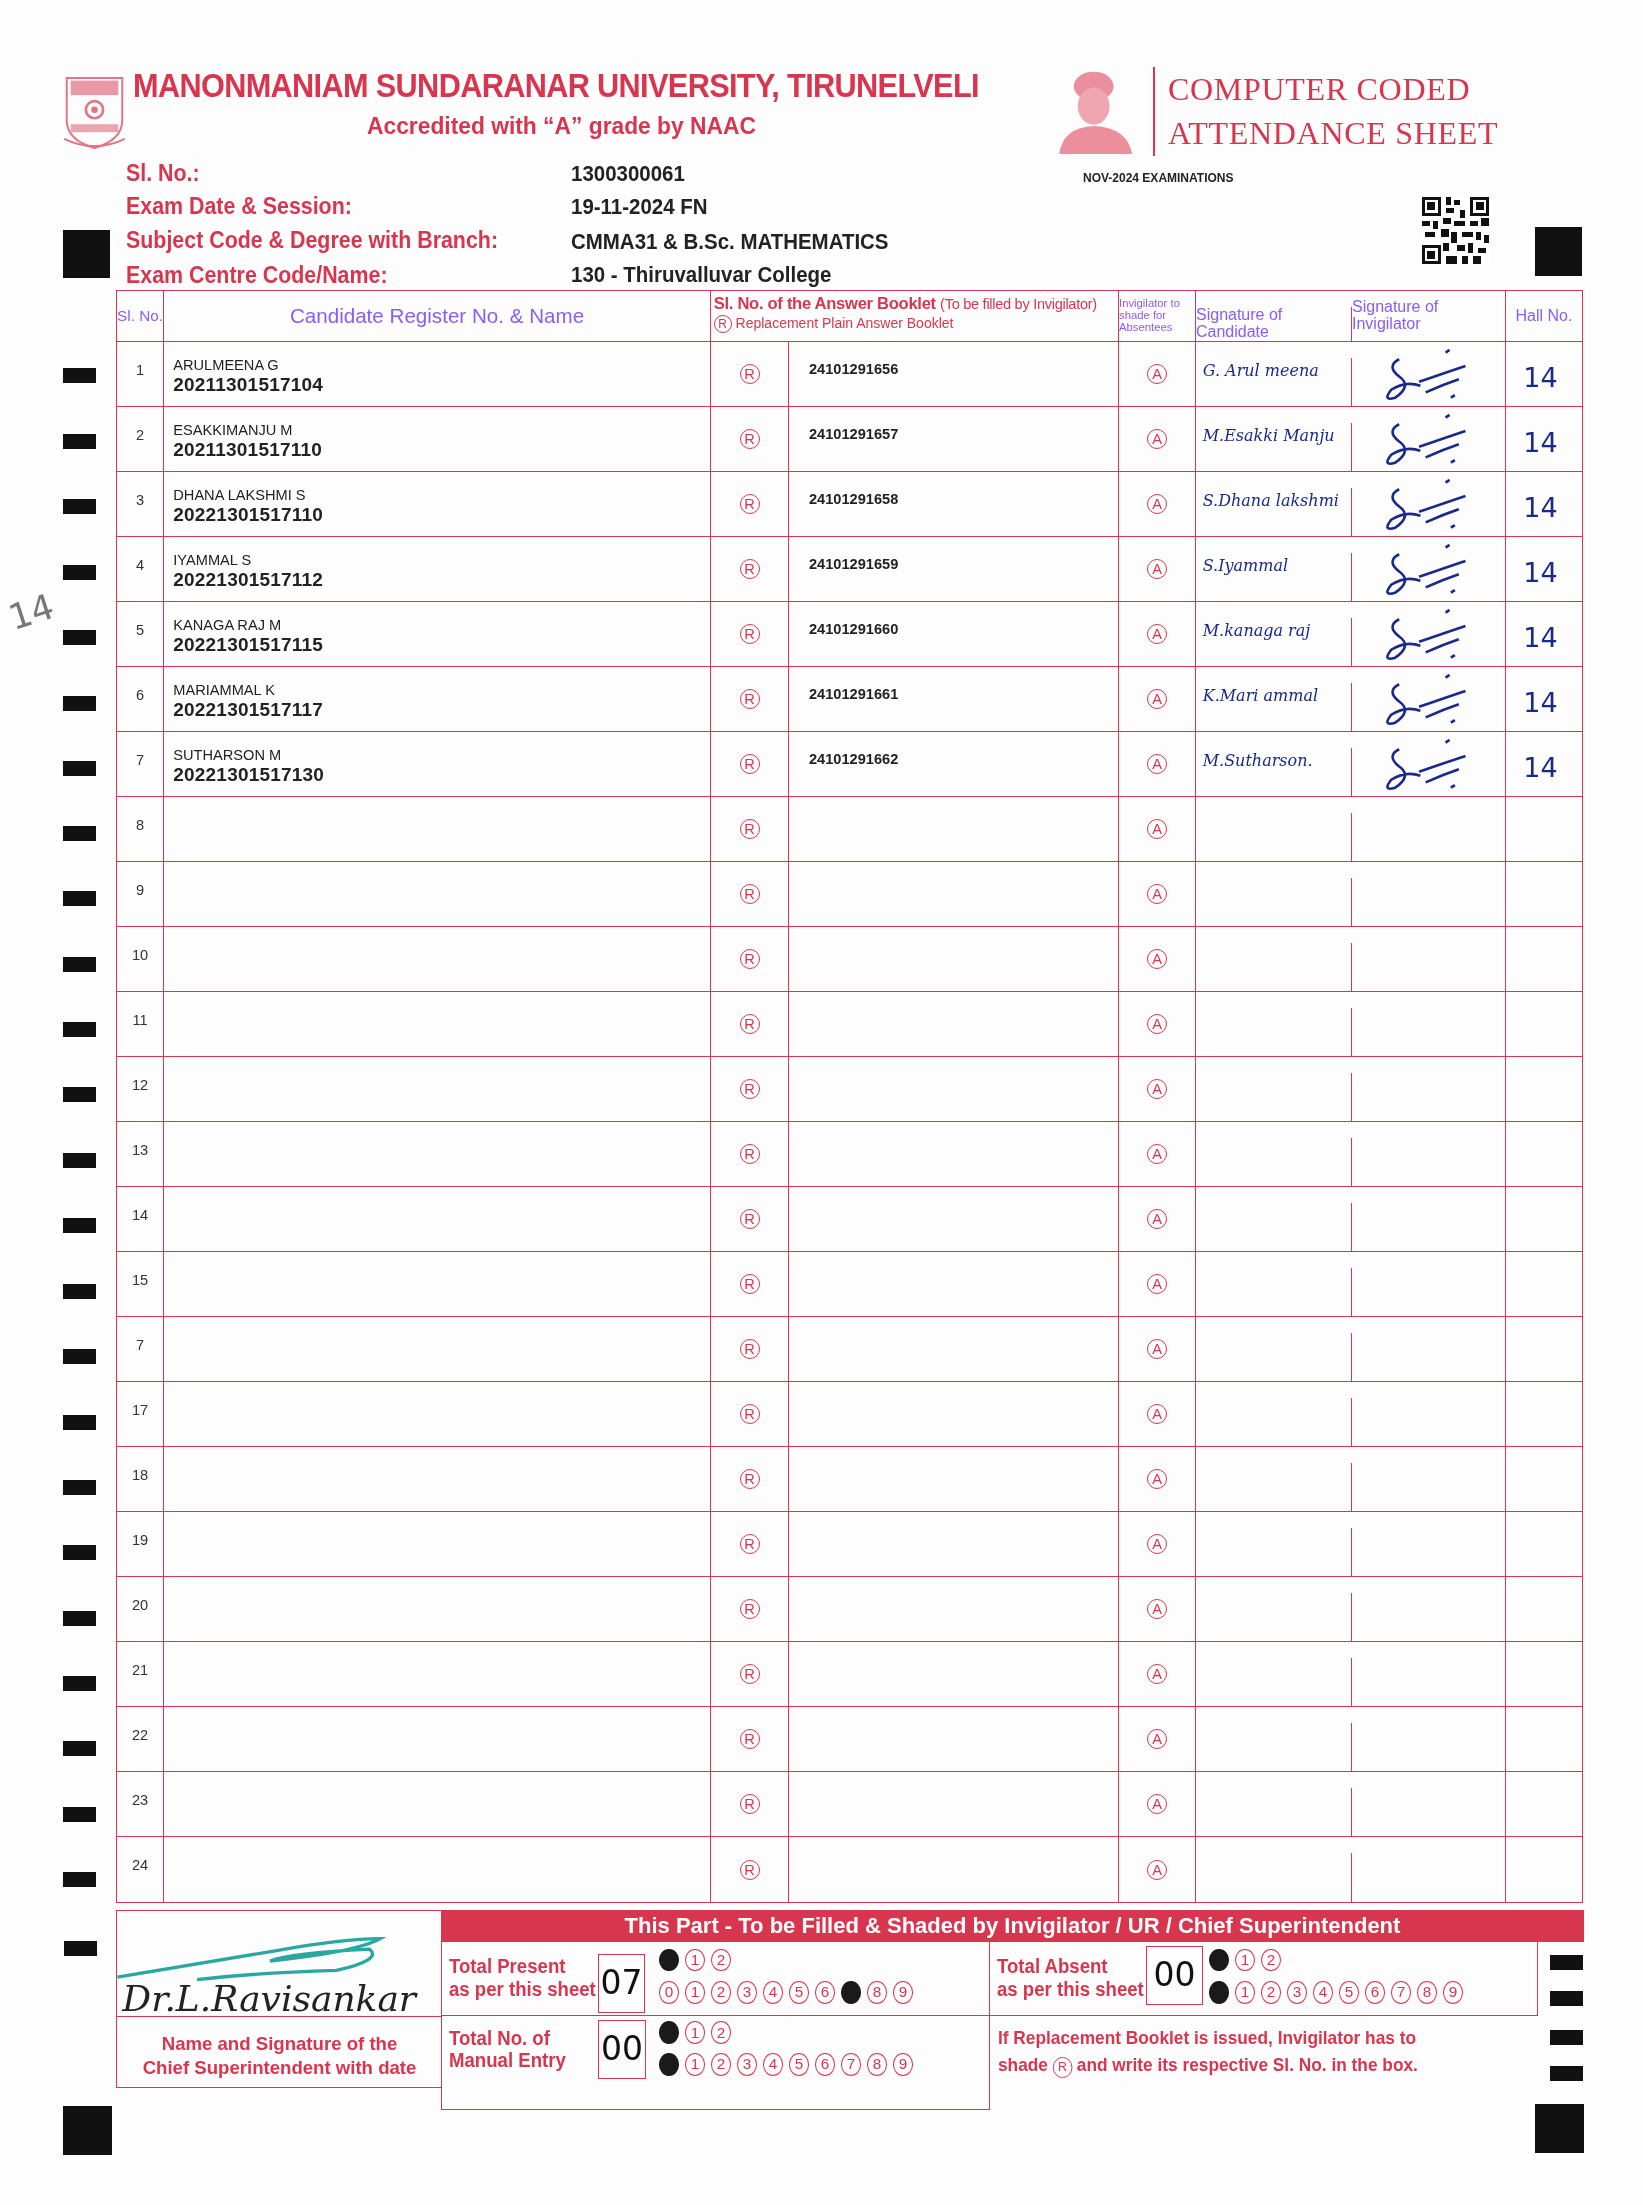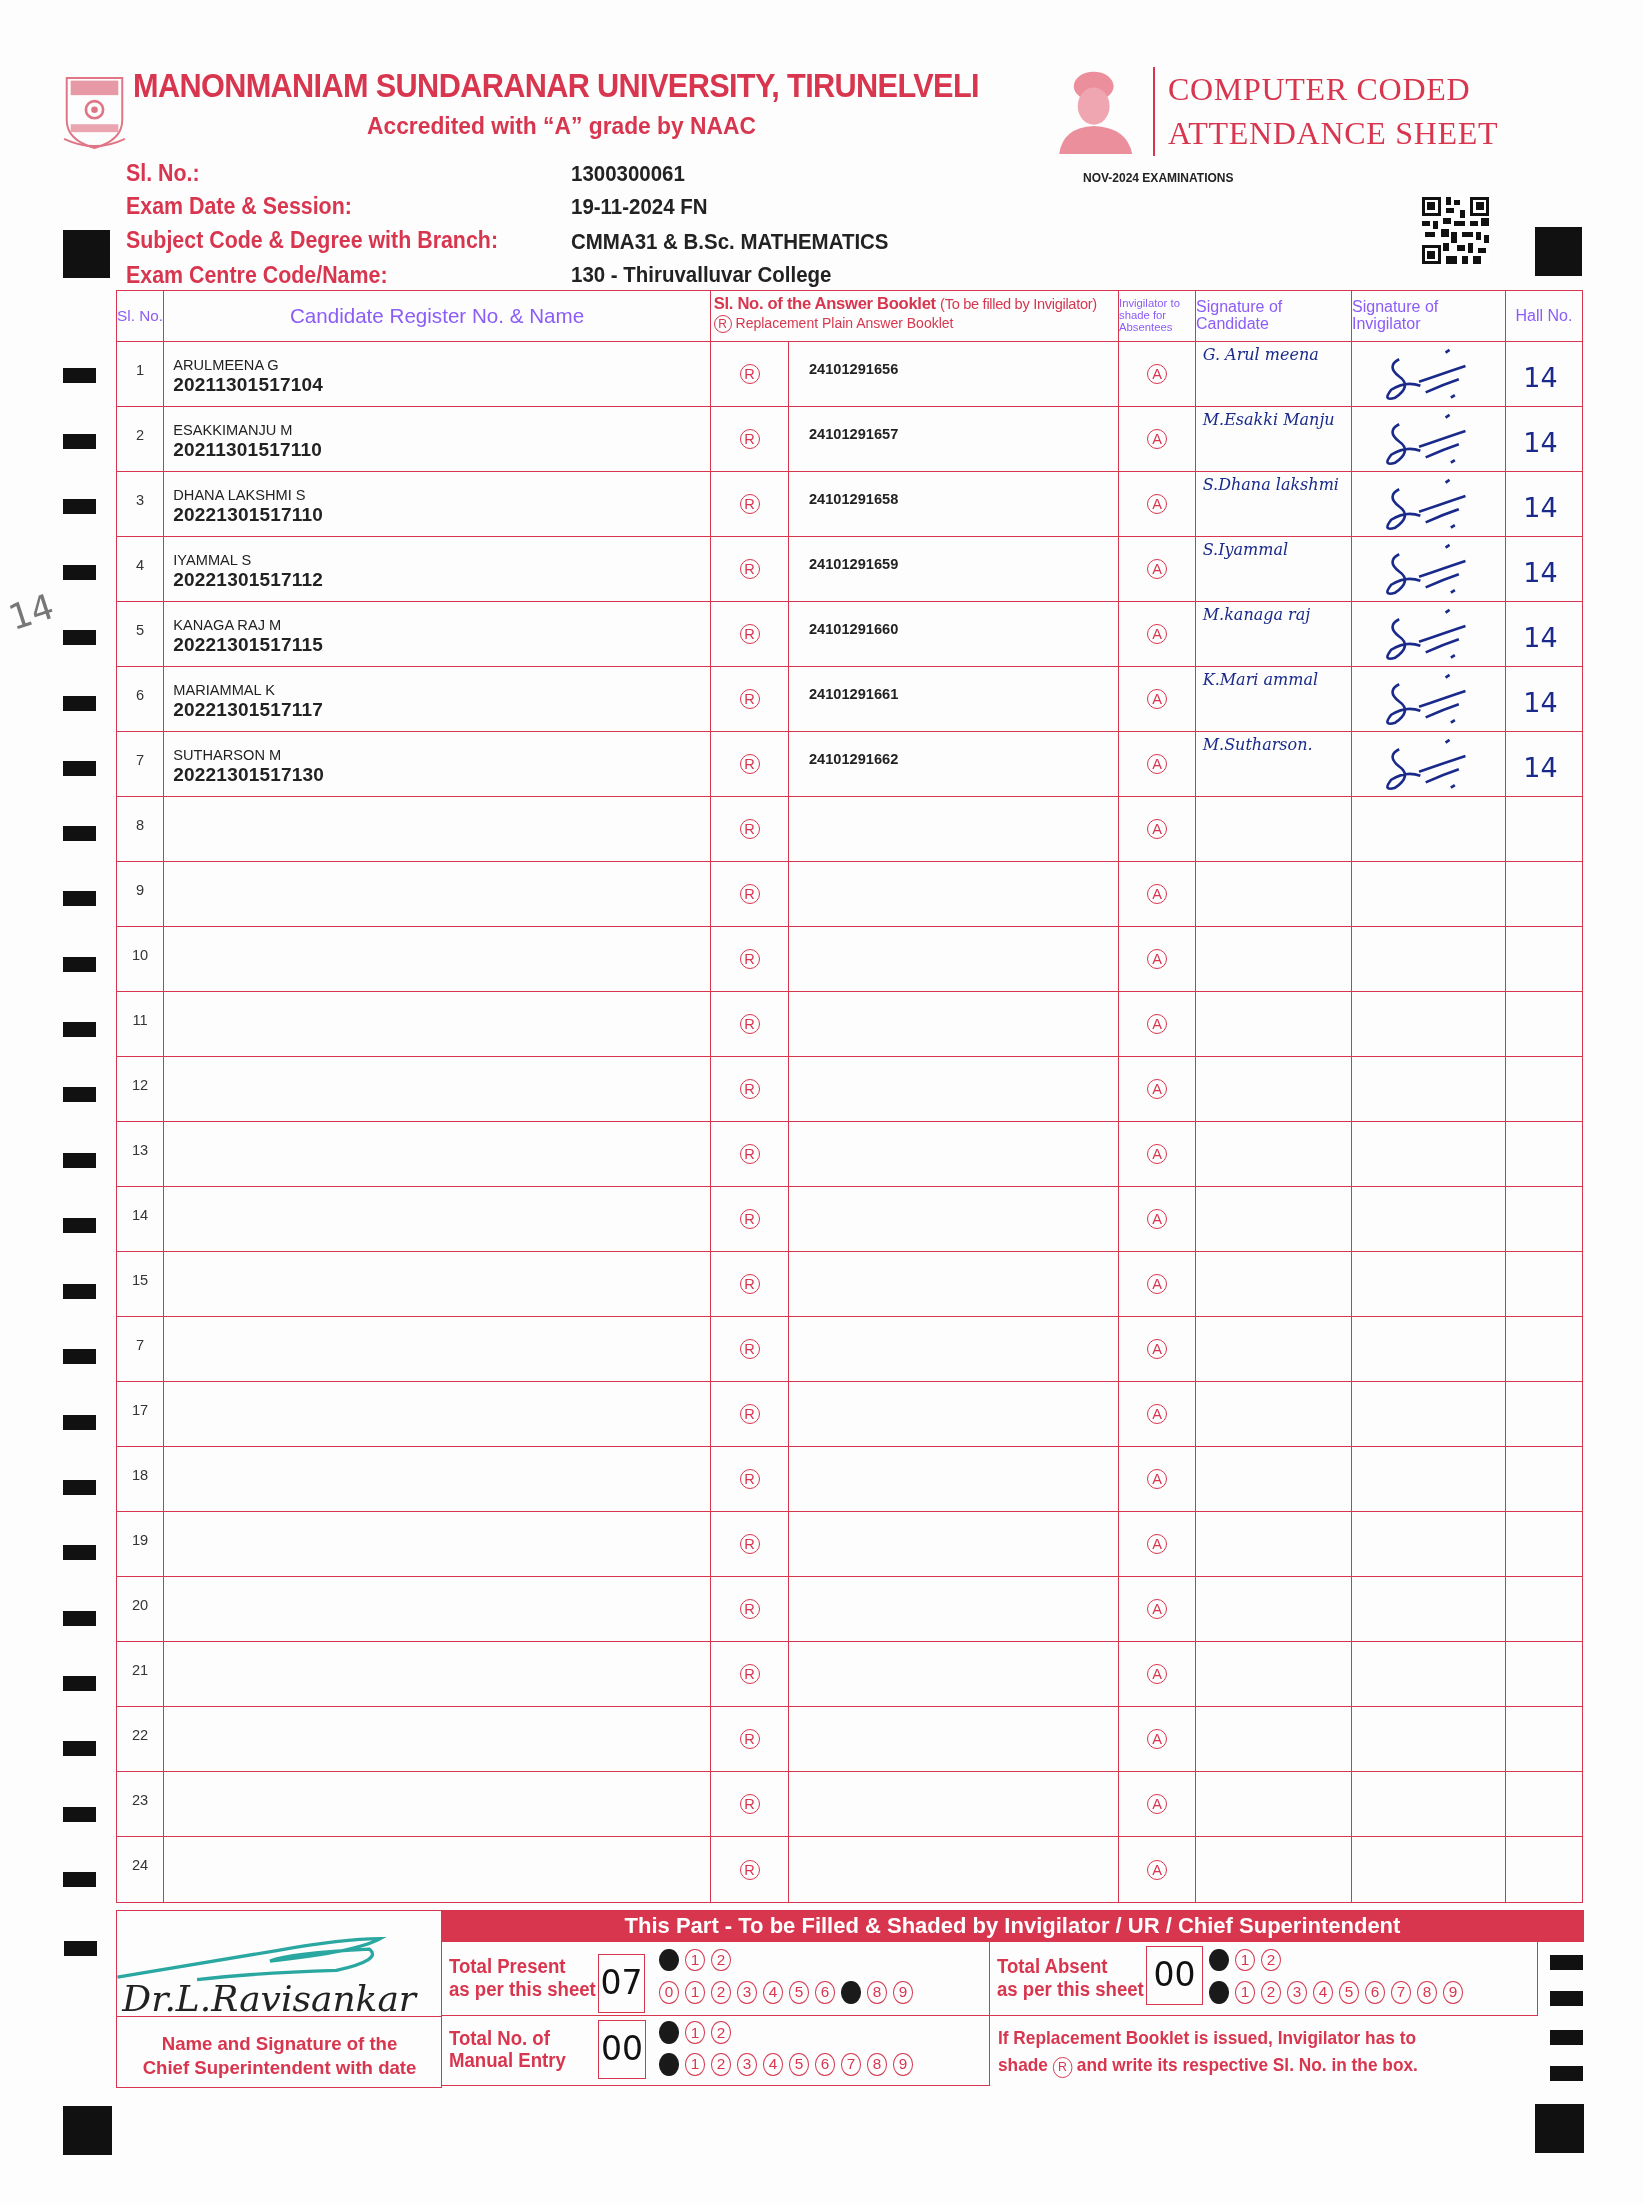--- a/index.html
+++ b/index.html
@@ -16,21 +16,21 @@
   .info-label{left:126px;font-size:23px;font-weight:bold;color:#d8364f;white-space:nowrap;transform:scaleX(0.93);transform-origin:left top;}
   .info-val{left:571px;font-size:22px;font-weight:bold;color:#222;white-space:nowrap;transform:scaleX(0.93);transform-origin:left top;}
   .qr{left:1422px;top:197px;width:67px;height:67px;}
   .tm{background:#111;}
   
   .tbl{left:116px;top:290px;width:1467px;border:1.3px solid #d8364f;box-sizing:border-box;}
   .row{position:relative;display:flex;border-bottom:1.3px solid #d8364f;box-sizing:border-box;}
   .row:last-child{border-bottom:none;}
   .cell{border-right:1.3px solid #d8364f;box-sizing:border-box;position:relative;}
   .cell:last-child{border-right:none;}
-  .c1{width:47px;} .c2{width:547px;} .c3{width:78px;} .c4{width:330px;} .c5{width:77px;} .c6{width:156px;} .c7{width:154px;} .c8{width:76px;}
+  .c1{width:47px;} .c2{width:547px;} .c3{width:78px;} .c4{width:330px;} .c5{width:77px;} .c6{width:156px;margin-top:16px;} .c7{width:154px;} .c8{width:76px;}
   .hdr{height:51px;}
   .hdr .cell{color:#8b5cf6;font-weight:normal;text-align:left;display:flex;flex-direction:column;justify-content:center;align-items:center;line-height:1.05;}
   .hdr .c1{font-size:15.3px;}
   .hdr .c2{font-size:20.6px;transform:scaleX(1);}
   .hdr .c6,.hdr .c7,.hdr .c8{font-size:16px;}
   .hdr .c5{font-size:11.3px;}
   .hdr .merged{width:408px;border-right:1.3px solid #d8364f;box-sizing:border-box;color:#d8364f;padding:2.7px 0 0 2.7px;}
   .merged .t1{font-size:16.6px;font-weight:bold;white-space:nowrap;letter-spacing:-0.3px;}
   .merged .t1 small{font-weight:normal;font-size:14.6px;}
   .merged .t2{font-size:14px;white-space:nowrap;margin-top:1.3px;}
@@ -690,21 +690,21 @@
         <span>3</span>
         <span>4</span>
         <span>5</span>
         <span>6</span>
         <span>7</span>
         <span>8</span>
         <span>9</span>
       </div>
   </div>
 
-  <div class="abs fbox" style="left:325px;top:105px;width:549px;height:71px">
+  <div class="abs fbox" style="left:325px;top:105px;width:549px;height:95px">
     <div class="abs flab" style="left:6.7px;top:10.6px">
       <div>Total No. of</div>
       <div>Manual Entry</div>
     </div>
     <div class="abs wbox" style="left:156px;top:4px;width:48px;height:59px">00</div>
     <div class="abs omr" style="left:217px;top:5.3px">
         <span class="filled">0</span>
         <span>1</span>
         <span>2</span>
       </div>

